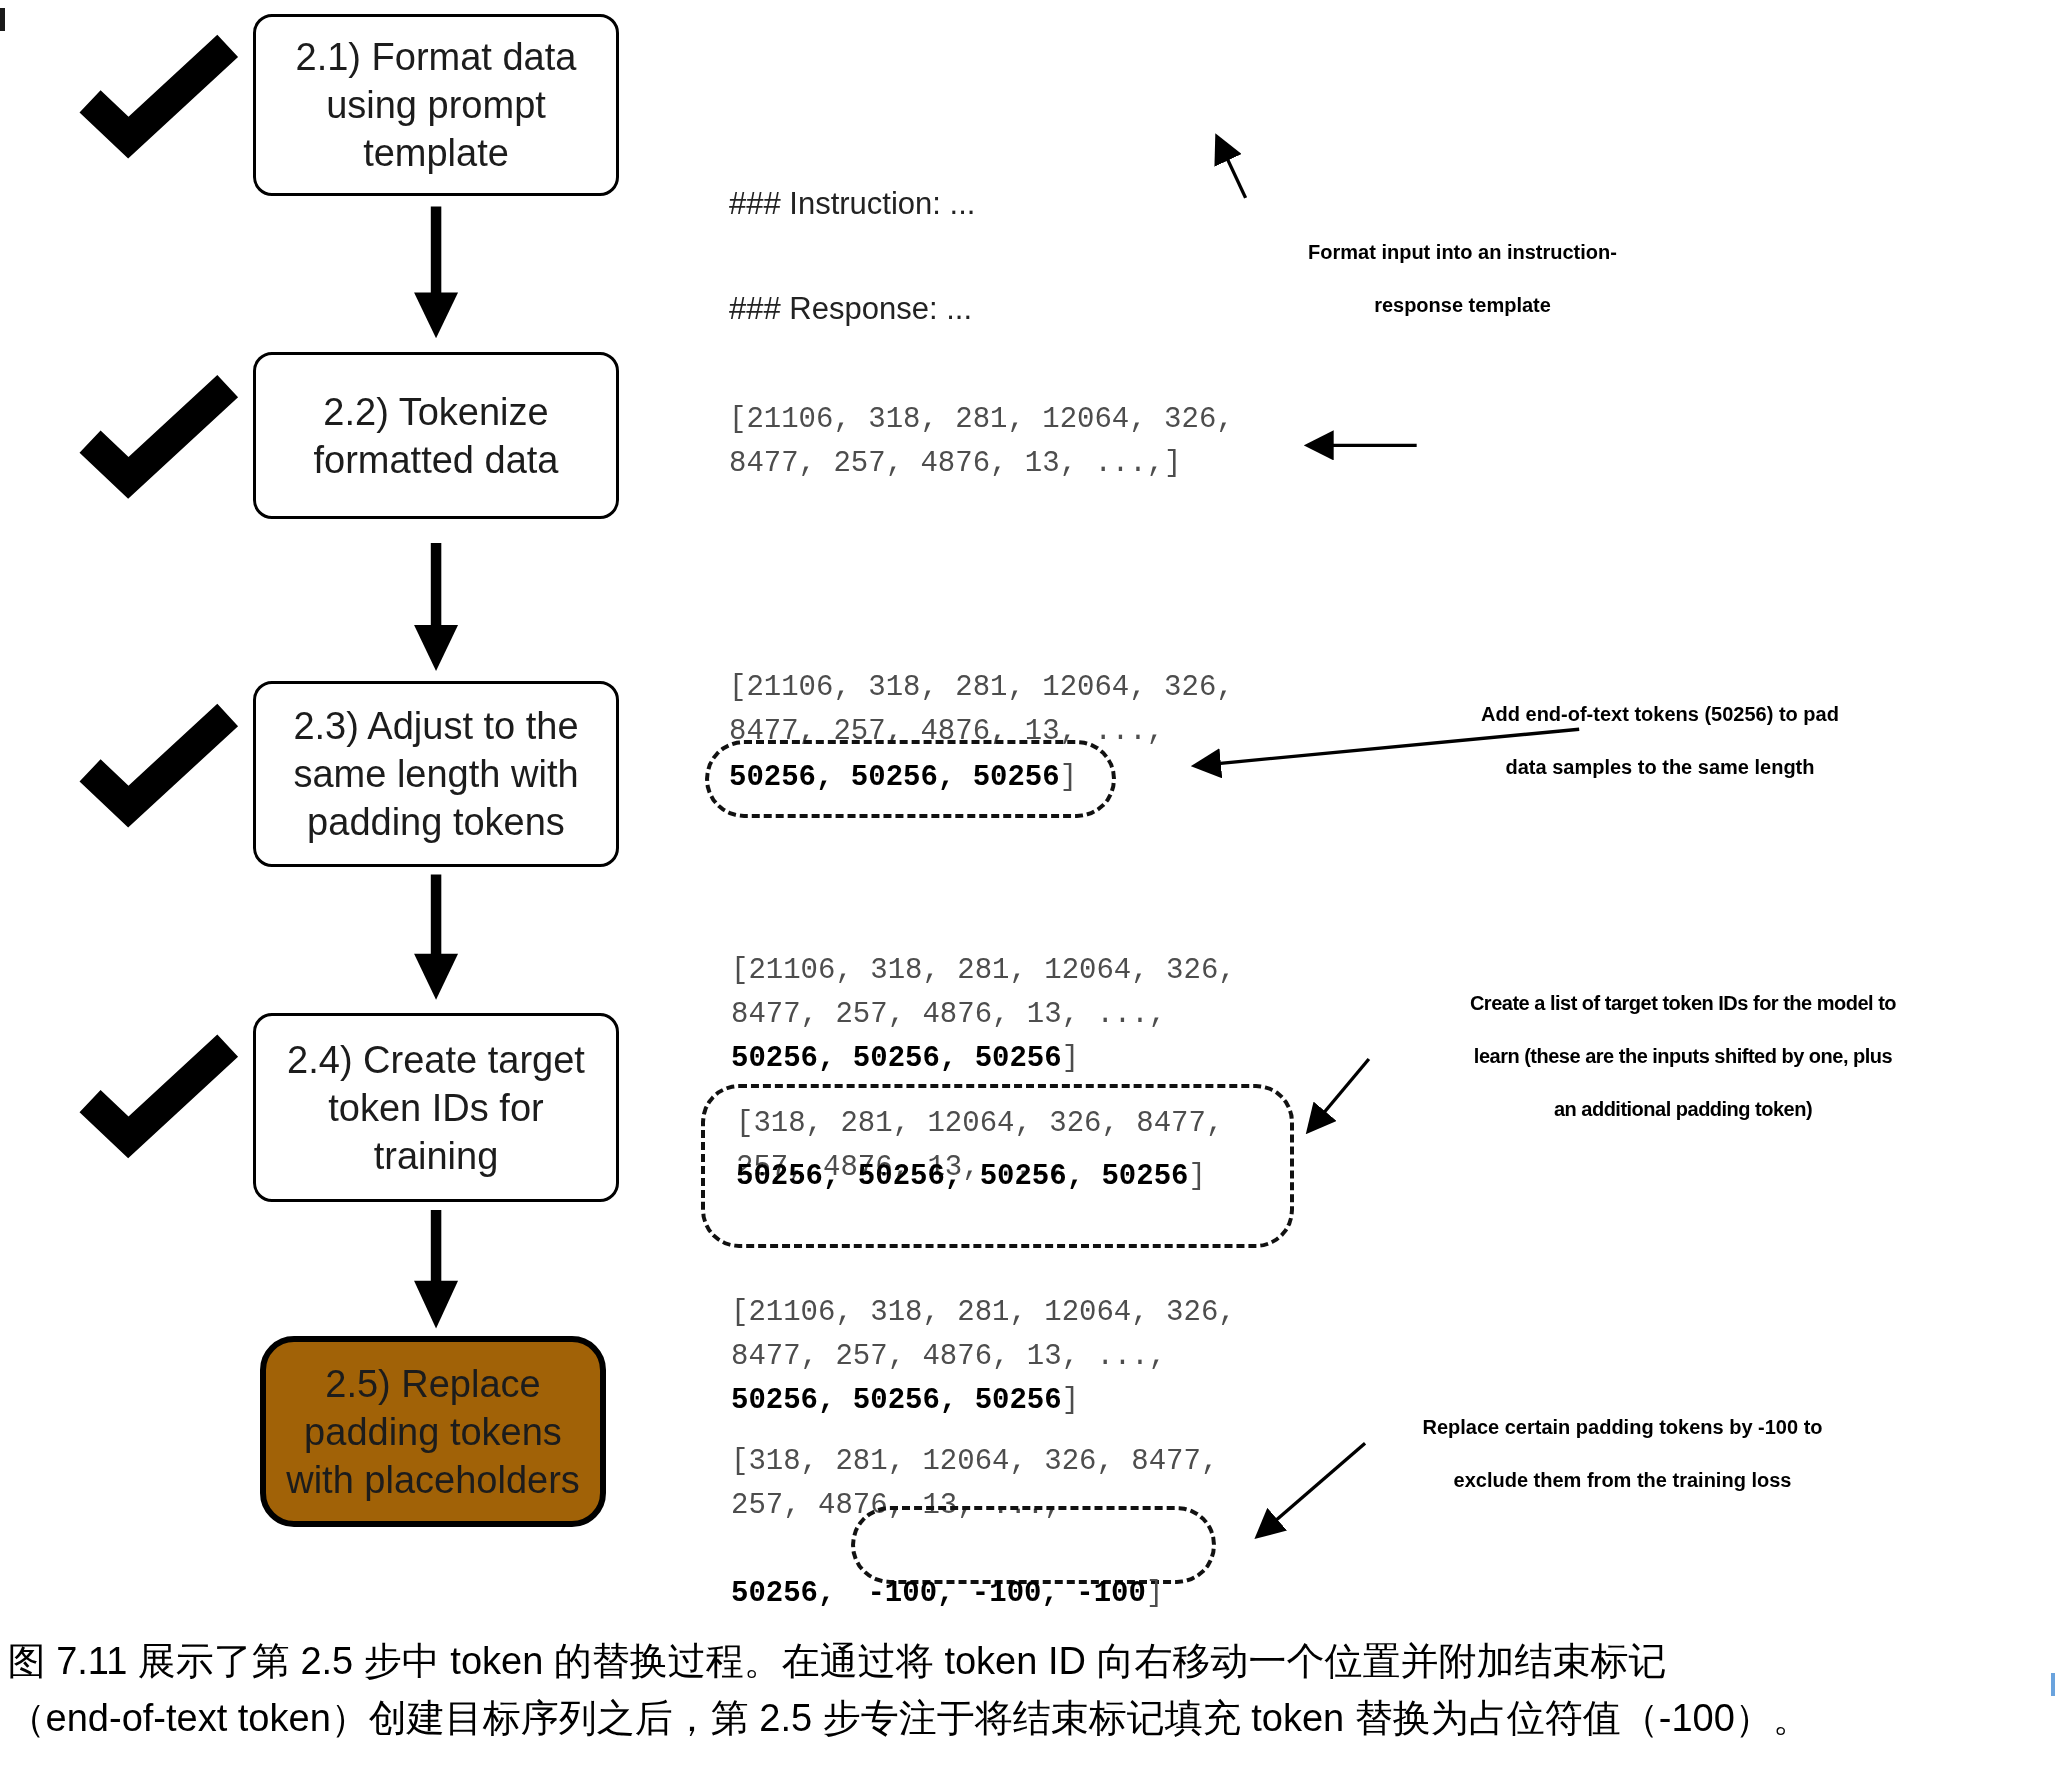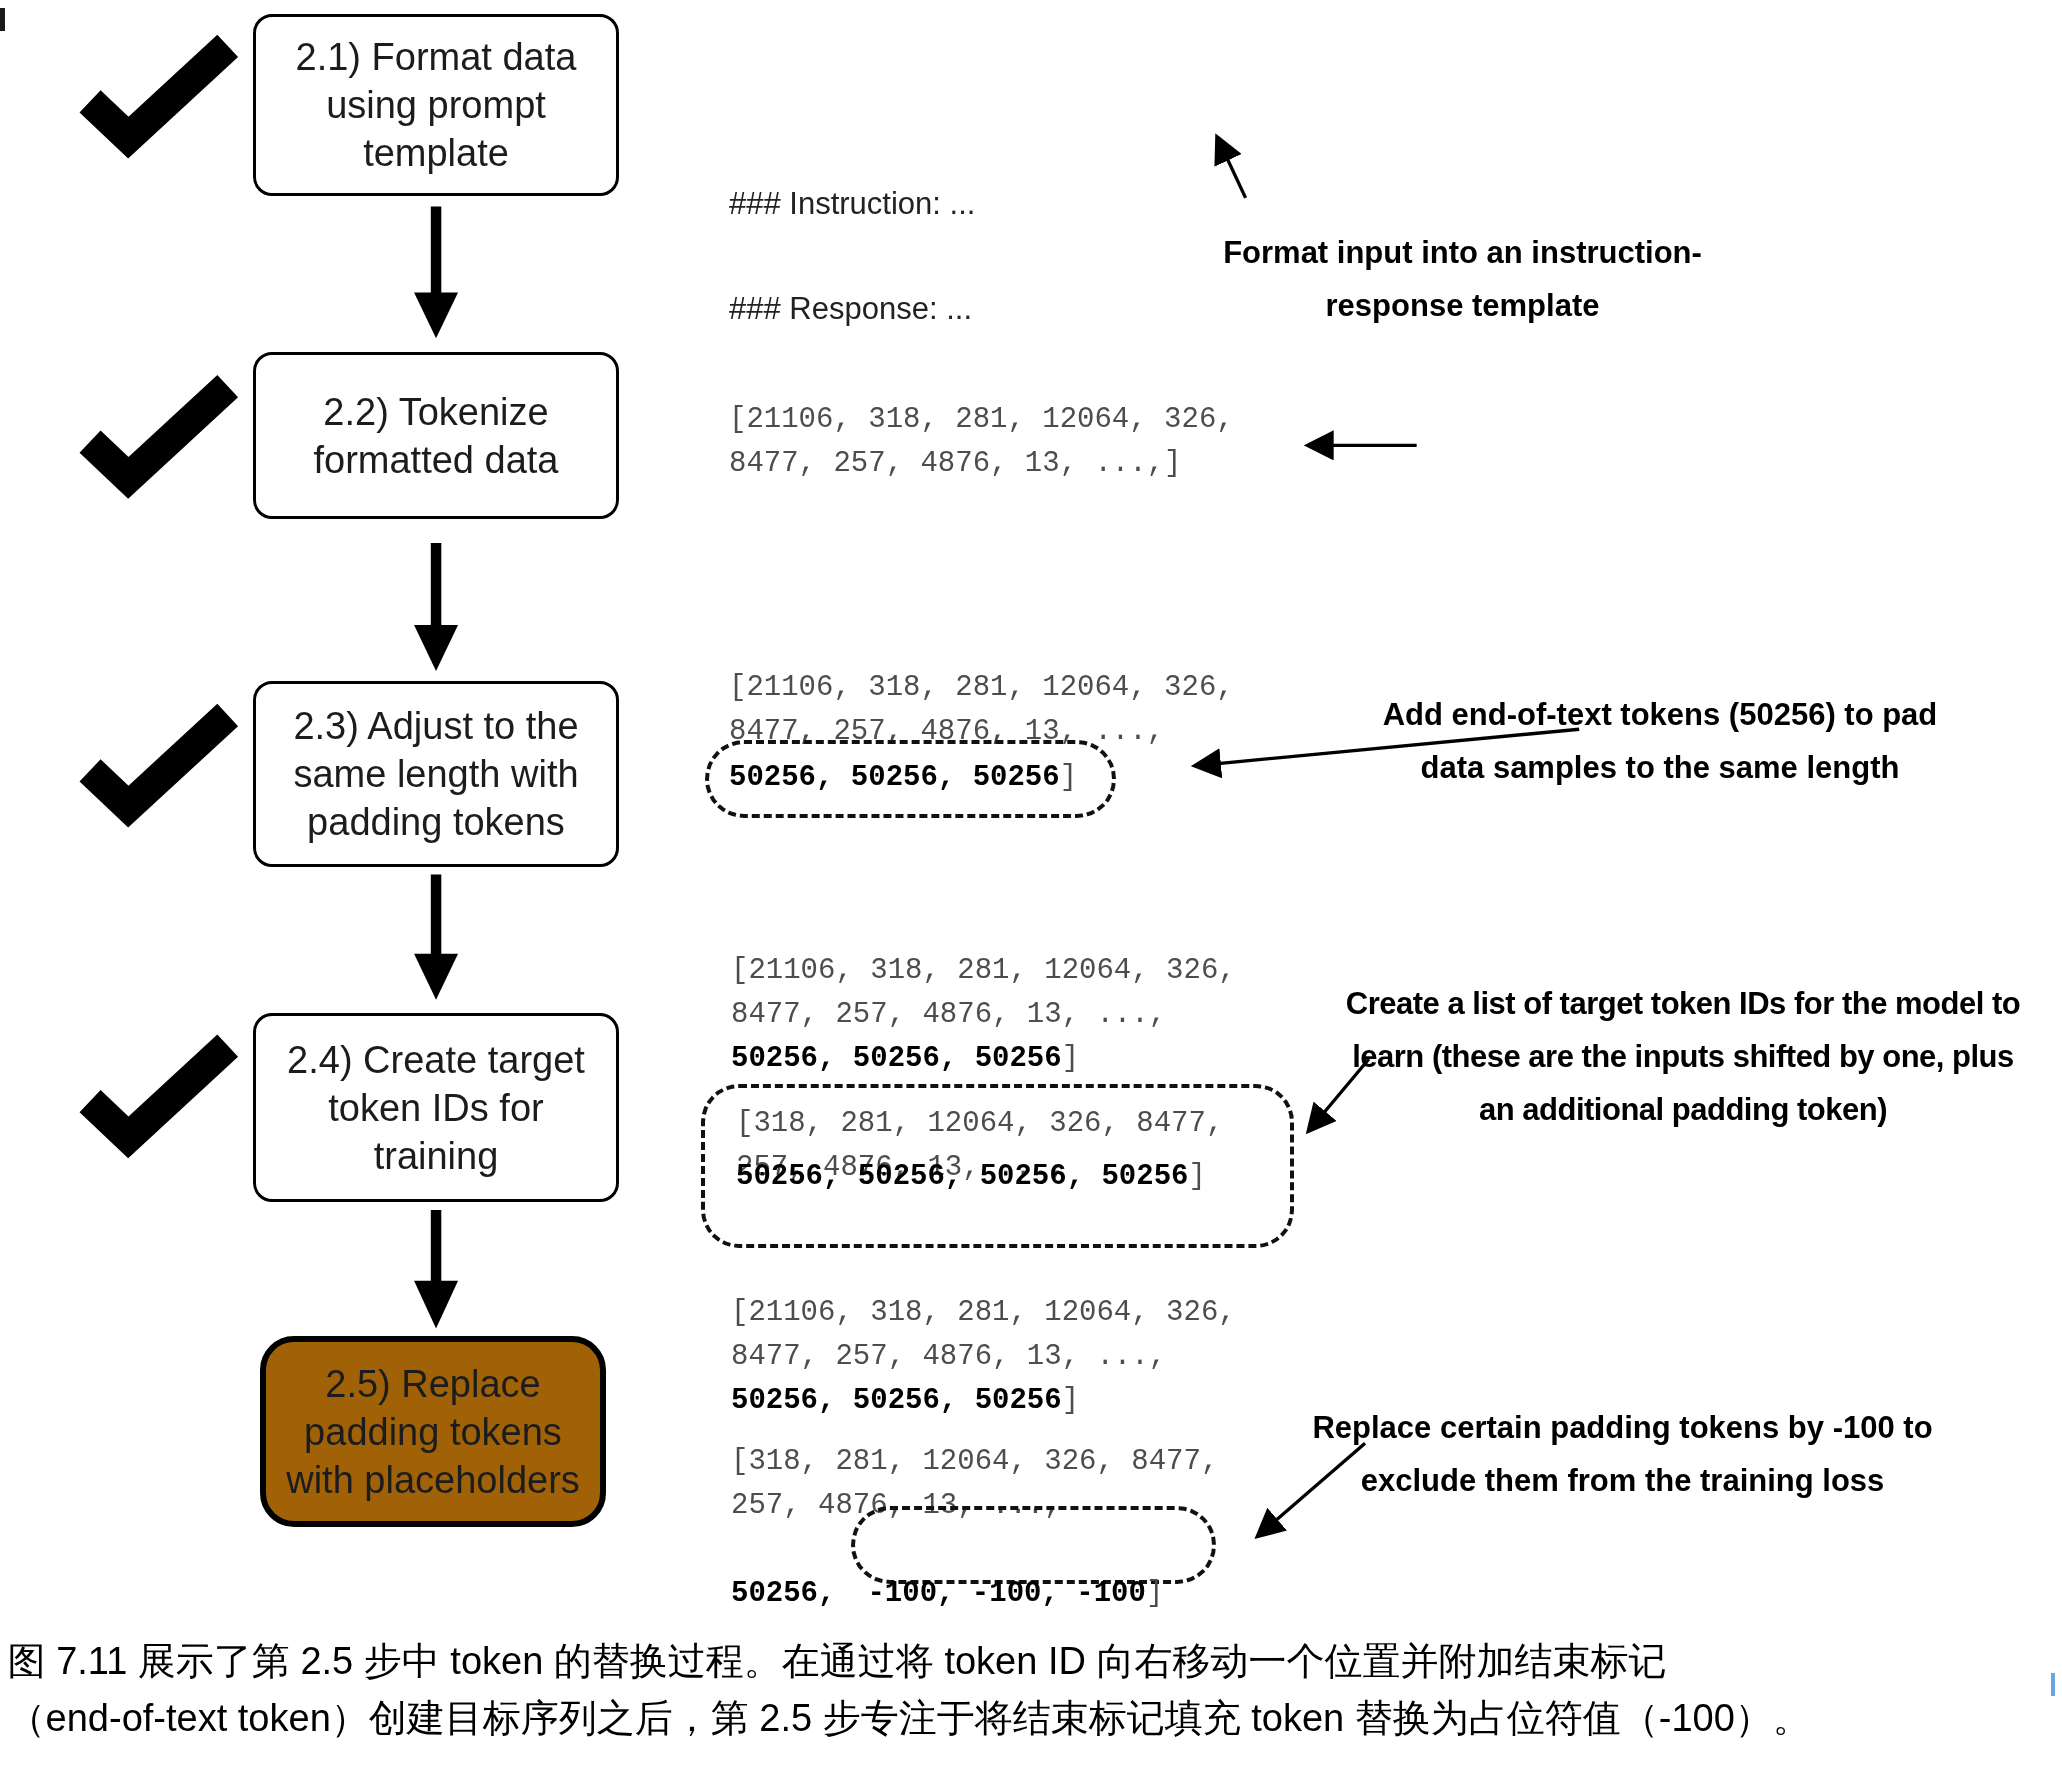--- a/index.html
+++ b/index.html
@@ -13,21 +13,21 @@
   .flowbox.highlight{left:260px;width:346px;border-width:6.7px;border-radius:34px;background:#a16207;}
 
   .prompt{position:absolute;font-size:31px;line-height:44px;color:#222;white-space:pre-line;}
 
   .code-line{position:absolute;font-family:"Liberation Mono","DejaVu Sans Mono",monospace;
              font-size:29px;line-height:38px;color:#4d4d4d;white-space:nowrap;}
   .code-line .tok-bold{font-weight:700;color:#000;}
 
   .dashbox{position:absolute;border:4.8px dashed #111;box-sizing:border-box;background:transparent;}
 
-  .ann{position:absolute;font-weight:700;font-size:31px;line-height:53px;color:#000;
+  .ann{position:absolute;font-weight:700;font-size:20px;line-height:53px;color:#000;
        text-align:center;white-space:pre-line;}
   .ann.tight{letter-spacing:-0.5px;}
 
   .caption{position:absolute;left:7.6px;top:1633px;width:2051px;font-size:38px;line-height:57px;
            color:#000;white-space:pre-line;}
 
   .cursor{position:absolute;left:2051px;top:1673px;width:3.8px;height:23px;background:#6aa3dd;}
   .stray{position:absolute;left:0;top:7.6px;width:4.8px;height:23px;background:#1a1a1a;}
 </style>
 </head>

